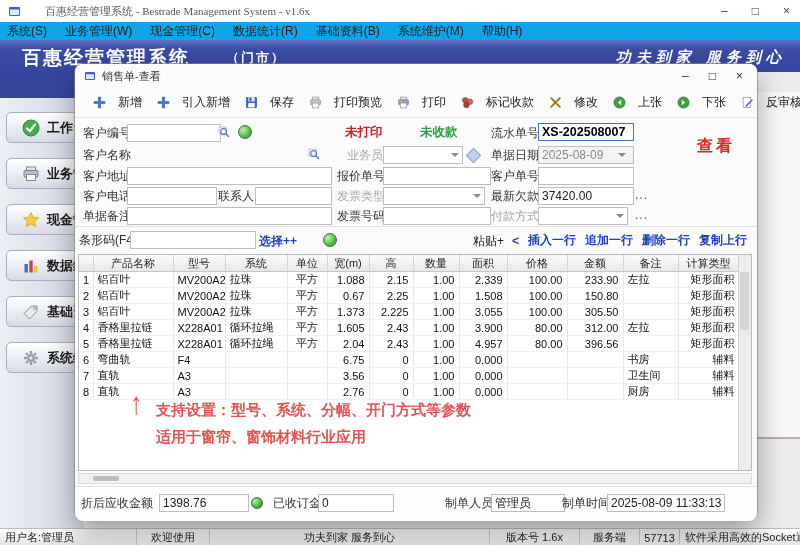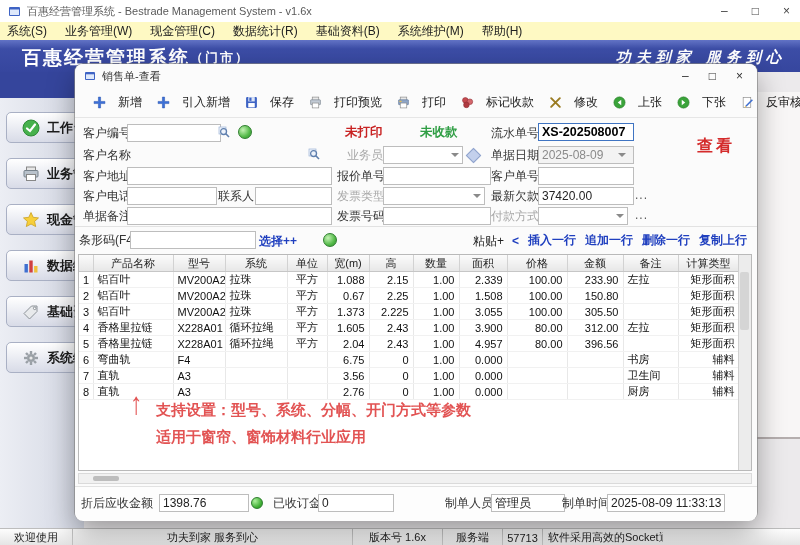--- a/index.html
+++ b/index.html
@@ -3,32 +3,32 @@
 <meta charset="utf-8">
 <style>
   html,body{margin:0;padding:0;}
   body{width:800px;height:545px;overflow:hidden;position:relative;
        font-family:"Liberation Sans","DejaVu Sans",sans-serif;background:#e9e7e7;
        -webkit-font-smoothing:antialiased;}
   .win{position:absolute;inset:0;box-shadow:inset 0 0 0 1px #9a9a9a;}
   
   .titlebar{position:absolute;left:0;top:0;width:800px;height:22px;background:#fff;
             display:flex;align-items:center;padding-left:8px;box-sizing:border-box;}
-  .apptitle{font-size:11px;color:#5a5a5a;margin-left:6px;white-space:nowrap;}
+  .apptitle{font-size:11px;color:#5a5a5a;margin-left:24px;white-space:nowrap;font-family:Liberation Serif, serif;}
   .wincontrols{position:absolute;right:10px;top:0;height:22px;display:flex;gap:24px;align-items:center;}
   .wincontrols span{font-size:12px;color:#444;cursor:default;line-height:22px;}
   
-  .menubar{position:absolute;left:0;top:22px;width:800px;height:18px;background:#fef9c3;
+  .menubar{position:absolute;left:0;top:22px;width:800px;height:18px;background:#0ea5e9;
            display:flex;align-items:center;gap:18px;padding-left:7px;box-sizing:border-box;}
   .menu-item{font-size:12px;color:#222;white-space:nowrap;}
   
   .banner{position:absolute;left:0;top:40px;width:800px;height:32px;
           background:linear-gradient(#6273c5 0%,#3c4da6 28%,#36469e 100%);}
   .banner-title{position:absolute;left:22px;top:5px;font-size:19px;font-weight:bold;color:#fff;letter-spacing:2px;white-space:nowrap;}
-  .banner-sub{font-size:13px;font-weight:bold;vertical-align:2px;}
+  .banner-sub{font-size:13px;font-weight:bold;vertical-align:2px;margin-left:36px;}
   .banner-slogan{position:absolute;right:14px;top:8px;font-size:15px;font-weight:bold;font-style:italic;
                  color:#fff;font-family:"DejaVu Serif",serif;letter-spacing:5px;white-space:nowrap;}
   
   .main{position:absolute;left:0;top:72px;width:800px;height:456px;background:#eceaec;}
   .sidebar{position:absolute;left:0;top:0;width:84px;height:456px;
            background:linear-gradient(90deg,#eceef4,#d3d7e3);}
   .side-tabstrip{position:absolute;left:0;top:0;width:84px;height:26px;background:#35459c;}
   .side-btn{position:absolute;left:6px;width:112px;height:31px;border:1px solid #a9b0c4;border-radius:5px;
             background:linear-gradient(#ffffff,#e9ebf2 55%,#d8dbe7);display:flex;align-items:center;
             gap:7px;padding-left:15px;box-sizing:border-box;z-index:1;}
@@ -616,20 +616,21 @@
       <span class="flbl" style="left:198px;top:7px">已收订金</span>
       <div class="inp" style="left:243px;top:7px;width:68px">0</div>
       <span class="flbl" style="left:370px;top:7px">制单人员</span>
       <div class="inp" style="left:416px;top:7px;width:66px">管理员</div>
       <span class="flbl" style="left:487px;top:7px">制单时间</span>
       <div class="inp" style="left:532px;top:7px;width:110px">2025-08-09 11:33:13</div>
     </div>
   </div>
 
   <div class="statusbar">
+    <div class="sseg pad" style="width:137px">用户名:管理员</div>
     <div class="sseg ctr" style="width:73px">欢迎使用</div>
     <div class="sseg ctr" style="width:280px">功夫到家 服务到心</div>
     <div class="sseg ctr" style="width:90px">版本号 1.6x</div>
     <div class="sseg ctr" style="width:60px">服务端</div>
     <div class="sseg ctr" style="width:40px">57713</div>
     <div class="sseg pad" style="width:120px;border-right:none">软件采用高效的Socket通讯</div>
   </div>
 
 </div>
 

